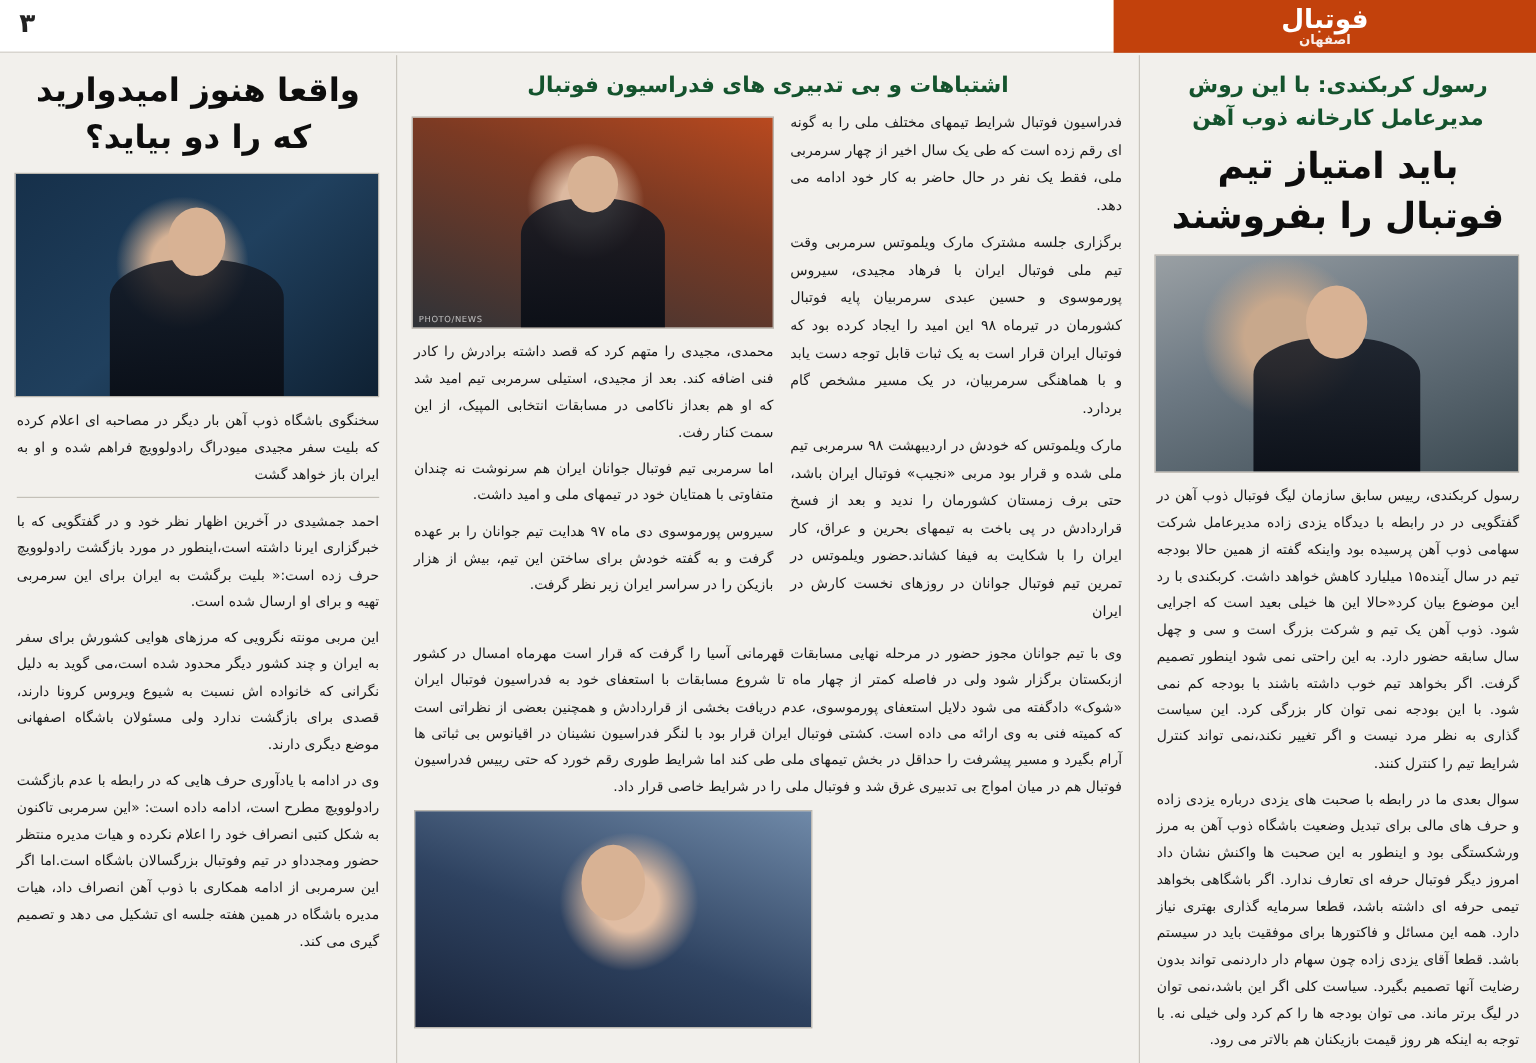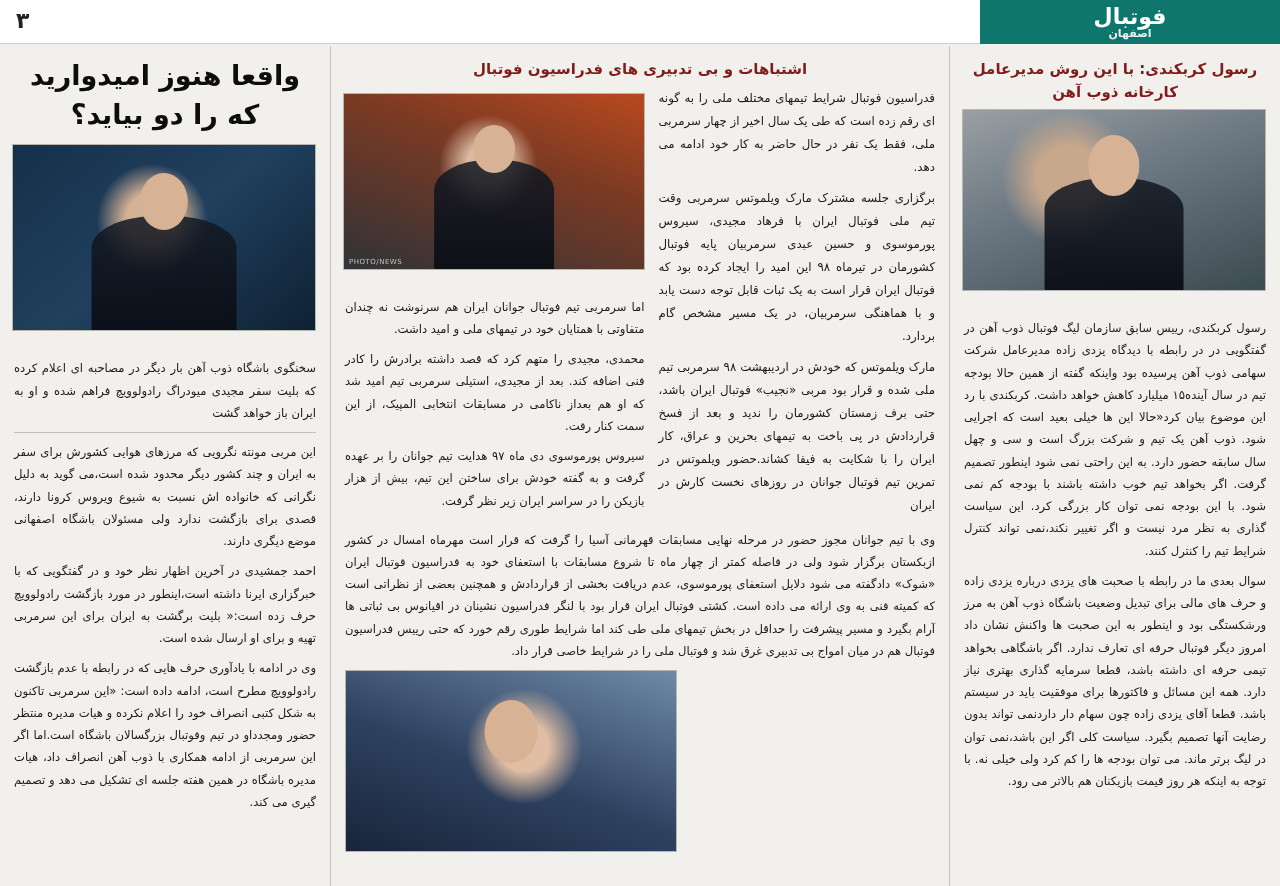--- a/index.html
+++ b/index.html
@@ -26,23 +26,23 @@
     top: 0; left: 0;
     width: 1280px;
     height: 44px;
     background: #ffffff;
     border-bottom: 1px solid #cfcbc4;
     box-sizing: border-box;
   }
   .masthead-bar {
     position: absolute;
     top: 0; right: 0;
-    width: 300px;
+    width: 352px;
     height: 44px;
-    background: #0f766e;
+    background: #c2410c;
     display: flex;
     align-items: center;
     justify-content: center;
   }
   .masthead-logo {
     color: #ffffff;
     font-size: 22px;
     font-weight: bold;
     letter-spacing: 1px;
     direction: rtl;
@@ -87,22 +87,22 @@
     box-sizing: border-box;
     padding: 10px 14px 8px 14px;
     position: relative;
     direction: rtl;
   }
   .col-right { width: 330px; background:#f2f0ec; }
   .col-mid   { width: 620px; background:#f2f0ec; border-left: 1px solid #c9c5bd; border-right: 1px solid #c9c5bd;}
   .col-left  { width: 330px; background:#f2f0ec; }
 
   .kicker {
-    font-size: 15px;
-    color: #7f1d1d;
+    font-size: 18px;
+    color: #14532d;
     text-align: center;
     line-height: 1.5;
     margin: 2px 0 6px 0;
     font-weight: 600;
   }
   .headline {
     text-align: center;
     font-size: 25px;
     font-weight: bold;
     line-height: 1.45;
@@ -116,21 +116,21 @@
   .headline-xl {
     font-size: 27px;
     line-height: 1.45;
     text-align: center;
   }
 
   .photo {
     width: 100%;
     height: 180px;
     background: #6e7378;
-    margin: 6px 0 26px 0;
+    margin: 6px 0 8px 0;
     position: relative;
     overflow: hidden;
     border: 1px solid #b9b5ad;
   }
   .photo .credit {
     position: absolute;
     bottom: 3px;
     left: 5px;
     font-size: 7px;
     color: #e8e8e8;
@@ -207,20 +207,21 @@
         <span class="sub">اصفهان</span>
       </div>
     </div>
   </div>
   <div class="deco-swirl">❧</div>
 
   <div class="columns">
 
     <div class="col col-left">
       <div class="kicker">رسول کربکندی: با این روش مدیرعامل کارخانه ذوب آهن</div>
+      <h1 class="headline headline-lg">باید امتیاز تیم فوتبال را بفروشند</h1>
 
       <div class="photo ph-a">
         <div class="ph-figure"></div>
         <div class="ph-head"></div>
       </div>
 
       <p class="body-text">رسول کربکندی، رییس سابق سازمان لیگ فوتبال ذوب آهن در گفتگویی در در رابطه با دیدگاه یزدی زاده مدیرعامل شرکت سهامی ذوب آهن پرسیده بود واینکه گفته از همین حالا بودجه تیم در سال آینده۱۵ میلیارد کاهش خواهد داشت. کربکندی با رد این موضوع بیان کرد«حالا این ها خیلی بعید است که اجرایی شود. ذوب آهن یک تیم و شرکت بزرگ است و سی و چهل سال سابقه حضور دارد. به این راحتی نمی شود اینطور تصمیم گرفت. اگر بخواهد تیم خوب داشته باشند با بودجه کم نمی شود. با این بودجه نمی توان کار بزرگی کرد. این سیاست گذاری به نظر مرد نیست و اگر تغییر نکند،نمی تواند کنترل شرایط تیم را کنترل کنند.</p>
       <p class="body-text">سوال بعدی ما در رابطه با صحبت های یزدی درباره یزدی زاده و حرف های مالی برای تبدیل وضعیت باشگاه ذوب آهن به مرز ورشکستگی بود و اینطور به این صحبت ها واکنش نشان داد امروز دیگر فوتبال حرفه ای تعارف ندارد. اگر باشگاهی بخواهد تیمی حرفه ای داشته باشد، قطعا سرمایه گذاری بهتری نیاز دارد. همه این مسائل و فاکتورها برای موفقیت باید در سیستم باشد. قطعا آقای یزدی زاده چون سهام دار داردنمی تواند بدون رضایت آنها تصمیم بگیرد. سیاست کلی اگر این باشد،نمی توان در لیگ برتر ماند. می توان بودجه ها را کم کرد ولی خیلی نه. با توجه به اینکه هر روز قیمت بازیکنان هم بالاتر می رود.</p>
 
     </div>
@@ -235,22 +236,22 @@
           <p class="body-text lead-text">برگزاری جلسه مشترک مارک ویلموتس سرمربی وقت تیم ملی فوتبال ایران با فرهاد مجیدی، سیروس پورموسوی و حسین عبدی سرمربیان پایه فوتبال کشورمان در تیرماه ۹۸ این امید را ایجاد کرده بود که فوتبال ایران قرار است به یک ثبات قابل توجه دست یابد و با هماهنگی سرمربیان، در یک مسیر مشخص گام بردارد.</p>
           <p class="body-text lead-text">مارک ویلموتس که خودش در اردیبهشت ۹۸ سرمربی تیم ملی شده و قرار بود مربی «نجیب» فوتبال ایران باشد، حتی برف زمستان کشورمان را ندید و بعد از فسخ قراردادش در پی باخت به تیمهای بحرین و عراق، کار ایران را با شکایت به فیفا کشاند.حضور ویلموتس در تمرین تیم فوتبال جوانان در روزهای نخست کارش در ایران</p>
         </div>
 
         <div style="width:52%;">
           <div class="photo ph-b" style="height:175px;">
             <div class="ph-figure" style="width:40%;"></div>
             <div class="ph-head" style="top:18%;width:14%;padding-bottom:16%;"></div>
             <div class="credit">PHOTO/NEWS</div>
           </div>
+          <p class="body-text">محمدی، مجیدی را متهم کرد که قصد داشته برادرش را کادر فنی اضافه کند. بعد از مجیدی، استیلی سرمربی تیم امید شد که او هم بعداز ناکامی در مسابقات انتخابی المپیک، از این سمت کنار رفت.</p>
           <p class="body-text">اما سرمربی تیم فوتبال جوانان ایران هم سرنوشت نه چندان متفاوتی با همتایان خود در تیمهای ملی و امید داشت.</p>
-          <p class="body-text">محمدی، مجیدی را متهم کرد که قصد داشته برادرش را کادر فنی اضافه کند. بعد از مجیدی، استیلی سرمربی تیم امید شد که او هم بعداز ناکامی در مسابقات انتخابی المپیک، از این سمت کنار رفت.</p>
           <p class="body-text">سیروس پورموسوی دی ماه ۹۷ هدایت تیم جوانان را بر عهده گرفت و به گفته خودش برای ساختن این تیم، بیش از هزار بازیکن را در سراسر ایران زیر نظر گرفت.</p>
         </div>
       </div>
 
       <p class="body-text" style="margin-top:4px;">وی با تیم جوانان مجوز حضور در مرحله نهایی مسابقات قهرمانی آسیا را گرفت که قرار است مهرماه امسال در کشور ازبکستان برگزار شود ولی در فاصله کمتر از چهار ماه تا شروع مسابقات با استعفای خود به فدراسیون فوتبال ایران «شوک» دادگفته می شود دلایل استعفای پورموسوی، عدم دریافت بخشی از قراردادش و همچنین بعضی از نظراتی است که کمیته فنی به وی ارائه می داده است. کشتی فوتبال ایران قرار بود با لنگر فدراسیون نشینان در اقیانوس بی ثباتی ها آرام بگیرد و مسیر پیشرفت را حداقل در بخش تیمهای ملی طی کند اما شرایط طوری رقم خورد که حتی رییس فدراسیون فوتبال هم در میان امواج بی تدبیری غرق شد و فوتبال ملی را در شرایط خاصی قرار داد.</p>
 
       <div class="photo ph-c" style="height:180px; width:56%; margin-right:auto; margin-left:0;">
 
         <div class="ph-head" style="top:16%;width:16%;padding-bottom:19%;"></div>
       </div>
@@ -259,20 +260,20 @@
     <div class="col col-right">
       <h1 class="headline headline-xl">واقعا هنوز امیدوارید که را دو بیاید؟</h1>
 
       <div class="photo ph-d" style="height:185px;">
         <div class="ph-figure" style="width:48%;"></div>
         <div class="ph-head" style="top:15%;width:16%;padding-bottom:19%;"></div>
       </div>
 
       <p class="body-text">سخنگوی باشگاه ذوب آهن بار دیگر در مصاحبه ای اعلام کرده که بلیت سفر مجیدی میودراگ رادولوویچ فراهم شده و او به ایران باز خواهد گشت</p>
       <hr class="sep">
+      <p class="body-text">احمد جمشیدی در آخرین اظهار نظر خود و در گفتگویی که با خبرگزاری ایرنا داشته است،اینطور در مورد بازگشت رادولوویچ حرف زده است:« بلیت برگشت به ایران برای این سرمربی تهیه و برای او ارسال شده است.</p>
       <p class="body-text">این مربی مونته نگرویی که مرزهای هوایی کشورش برای سفر به ایران و چند کشور دیگر محدود شده است،می گوید به دلیل نگرانی که خانواده اش نسبت به شیوع ویروس کرونا دارند، قصدی برای بازگشت ندارد ولی مسئولان باشگاه اصفهانی موضع دیگری دارند.</p>
-      <p class="body-text">احمد جمشیدی در آخرین اظهار نظر خود و در گفتگویی که با خبرگزاری ایرنا داشته است،اینطور در مورد بازگشت رادولوویچ حرف زده است:« بلیت برگشت به ایران برای این سرمربی تهیه و برای او ارسال شده است.</p>
       <p class="body-text">وی در ادامه با یادآوری حرف هایی که در رابطه با عدم بازگشت رادولوویچ مطرح است، ادامه داده است: «این سرمربی تاکنون به شکل کتبی انصراف خود را اعلام نکرده و هیات مدیره منتظر حضور ومجدداو در تیم وفوتبال بزرگسالان باشگاه است.اما اگر این سرمربی از ادامه همکاری با ذوب آهن انصراف داد، هیات مدیره باشگاه در همین هفته جلسه ای تشکیل می دهد و تصمیم گیری می کند.</p>
 
     </div>
 
   </div>
 </div>
 
 </body></html>

